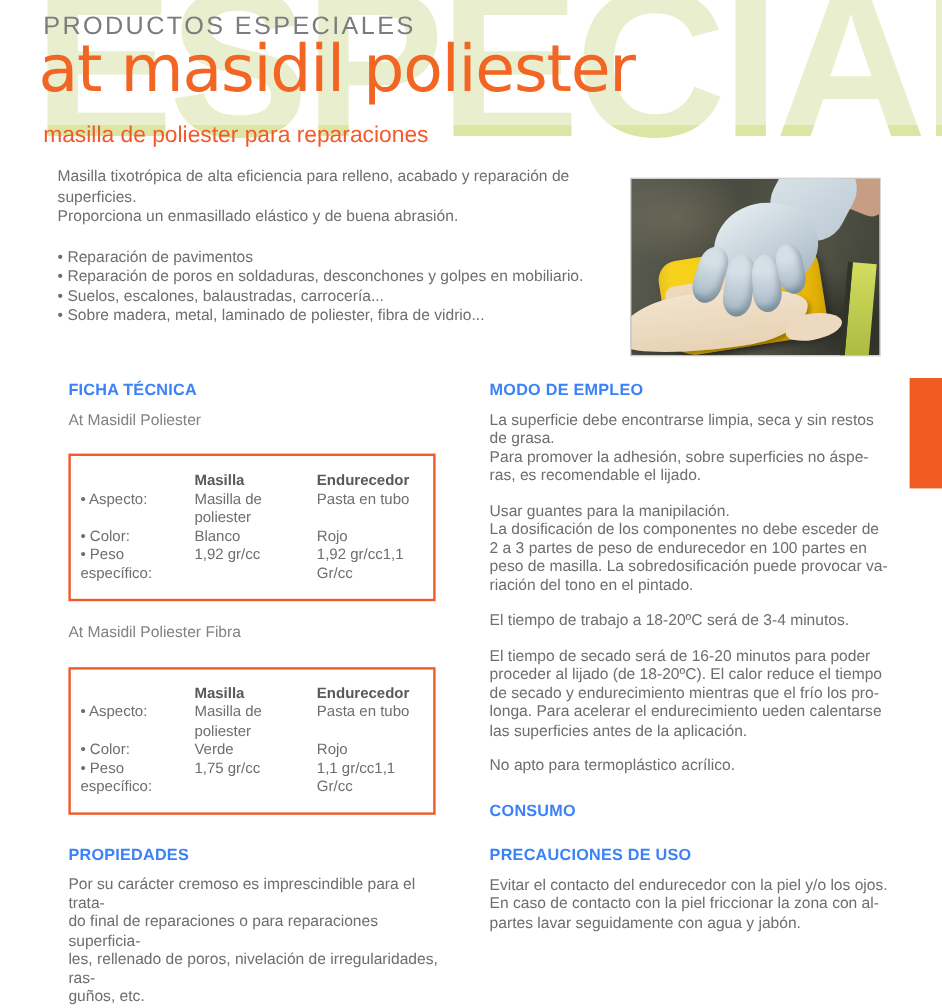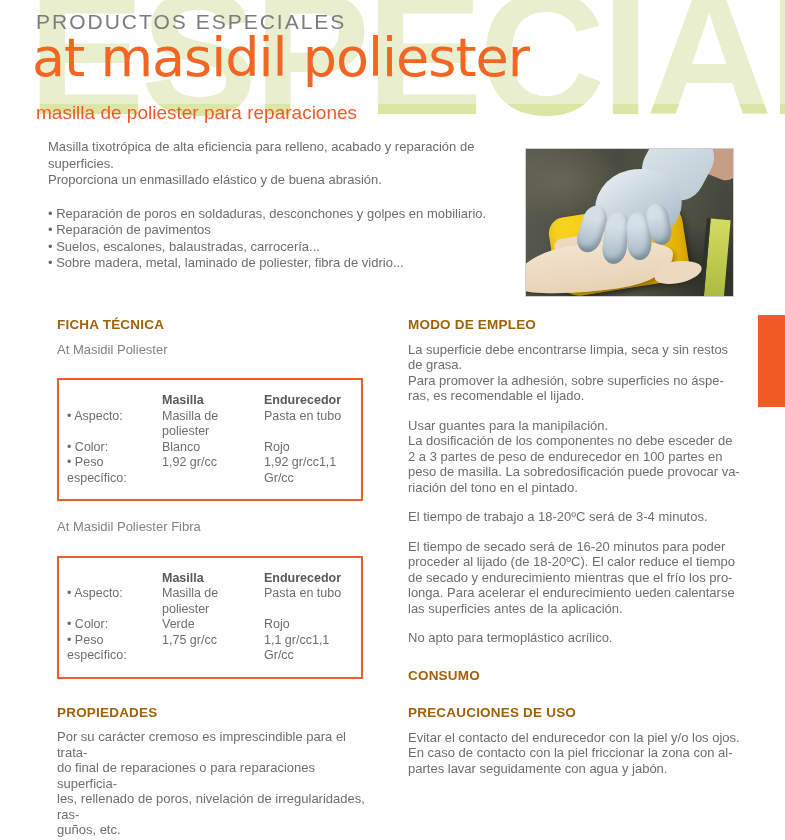--- a/index.html
+++ b/index.html
@@ -100,21 +100,21 @@
   .ph-f2 { left:78px; top:63px; height:52px; transform:rotate(8deg); }
   .ph-f3 { left:101px; top:63px; transform:rotate(-3deg); }
   .ph-f4 { left:122px; top:54px; width:22px; height:42px; transform:rotate(-12deg); }
 
   
   .col { position:absolute; top:317px; font-size:13px; line-height:15.5px; }
   .col-left  { left:57px;  width:312px; }
   .col-right { left:408px; width:332px; }
 
   .sec-h {
-    font-weight:bold; font-size:13.5px; color:#a16207; letter-spacing:.2px;
+    font-weight:bold; font-size:13.5px; color:#3b82f6; letter-spacing:.2px;
     margin:0 0 9px 0;
   }
   .sec-h.mt { margin-top:22px; }
   p.body { margin:0 0 14px 0; white-space:pre-line; color:#6d6e71; }
 
   .spec-label { color:#808285; font-size:13px; margin:2px 0 3px 0; }
   .spec-label.later { margin-top:18px; }
   .spec-box {
     border:2px solid #f15a29; width:306px; box-sizing:border-box;
     padding:13px 4px 13px 8px; background:#ffffff;margin-top:21px;
@@ -145,22 +145,22 @@
   </div>
 
   <div class="kicker">PRODUCTOS ESPECIALES</div>
   <div class="title">at masidil poliester</div>
   <div class="subtitle">masilla de poliester para reparaciones</div>
 
   <div class="intro">
     <p class="lead">Masilla tixotrópica de alta eficiencia para relleno, acabado y reparación de
 superficies.
 Proporciona un enmasillado elástico y de buena abrasión.</p>
+    <div class="bullet">• Reparación de pavimentos</div>
     <div class="bullet">• Reparación de poros en soldaduras, desconchones y golpes en mobiliario.</div>
-    <div class="bullet">• Reparación de pavimentos</div>
     <div class="bullet">• Suelos, escalones, balaustradas, carrocería...</div>
     <div class="bullet">• Sobre madera, metal, laminado de poliester, fibra de vidrio...</div>
   </div>
 
   <div class="photo">
     <div class="ph-strip"></div>
     <div class="ph-spreader"></div>
     <div class="ph-smear"></div>
     <div class="ph-filler"></div>
     <div class="ph-filler2"></div>

